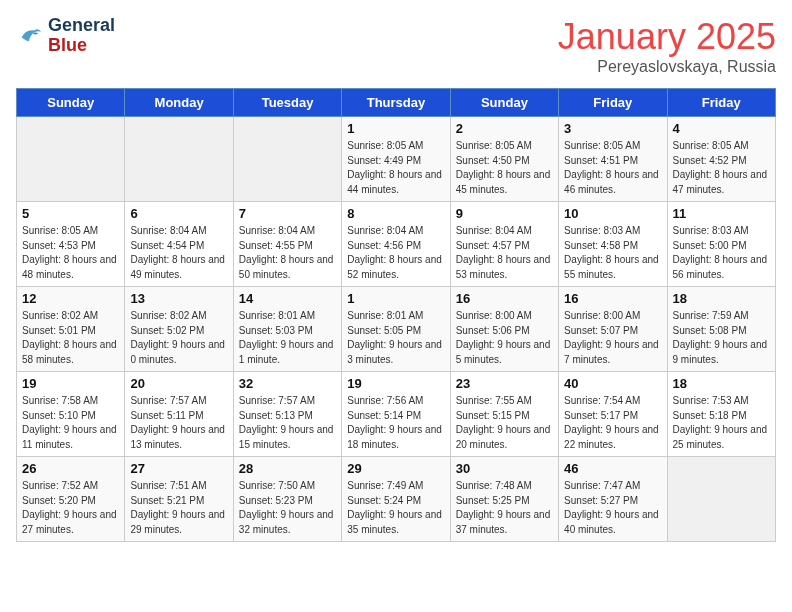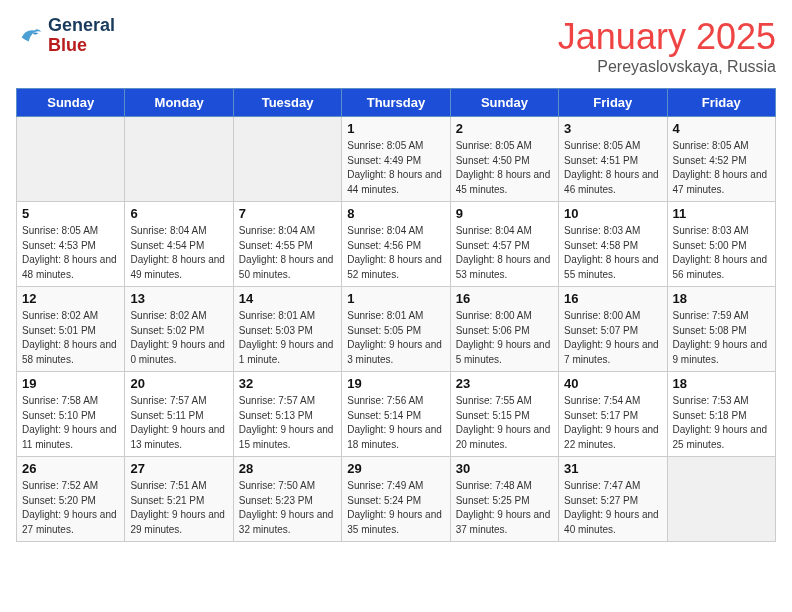--- a/index.html
+++ b/index.html
@@ -243,19 +243,19 @@
         </td>
         <td>
           <div class="day-number">29</div>
           <div class="day-info">Sunrise: 7:49 AM<br>Sunset: 5:24 PM<br>Daylight: 9 hours and 35 minutes.</div>
         </td>
         <td>
           <div class="day-number">30</div>
           <div class="day-info">Sunrise: 7:48 AM<br>Sunset: 5:25 PM<br>Daylight: 9 hours and 37 minutes.</div>
         </td>
         <td>
-          <div class="day-number">31</div>
+          <div class="day-number">46</div>
           <div class="day-info">Sunrise: 7:47 AM<br>Sunset: 5:27 PM<br>Daylight: 9 hours and 40 minutes.</div>
         </td>
         <td class="empty-cell"></td>
       </tr>
     </tbody>
 </table>
 
 </body></html>

